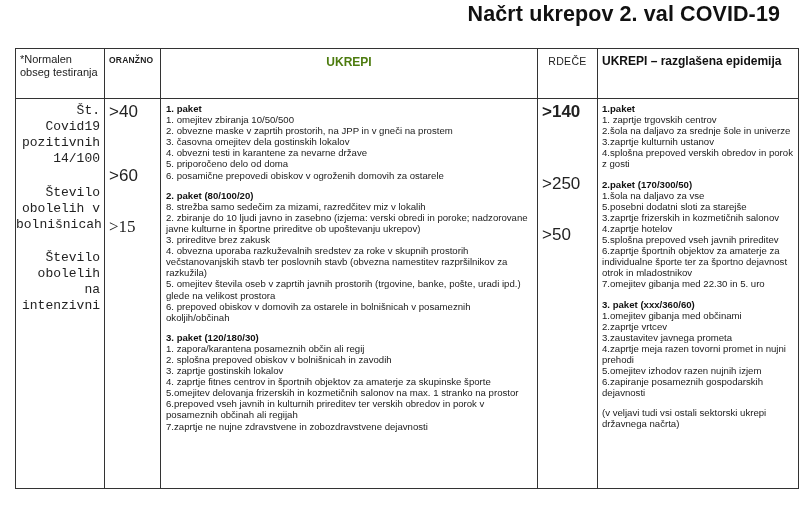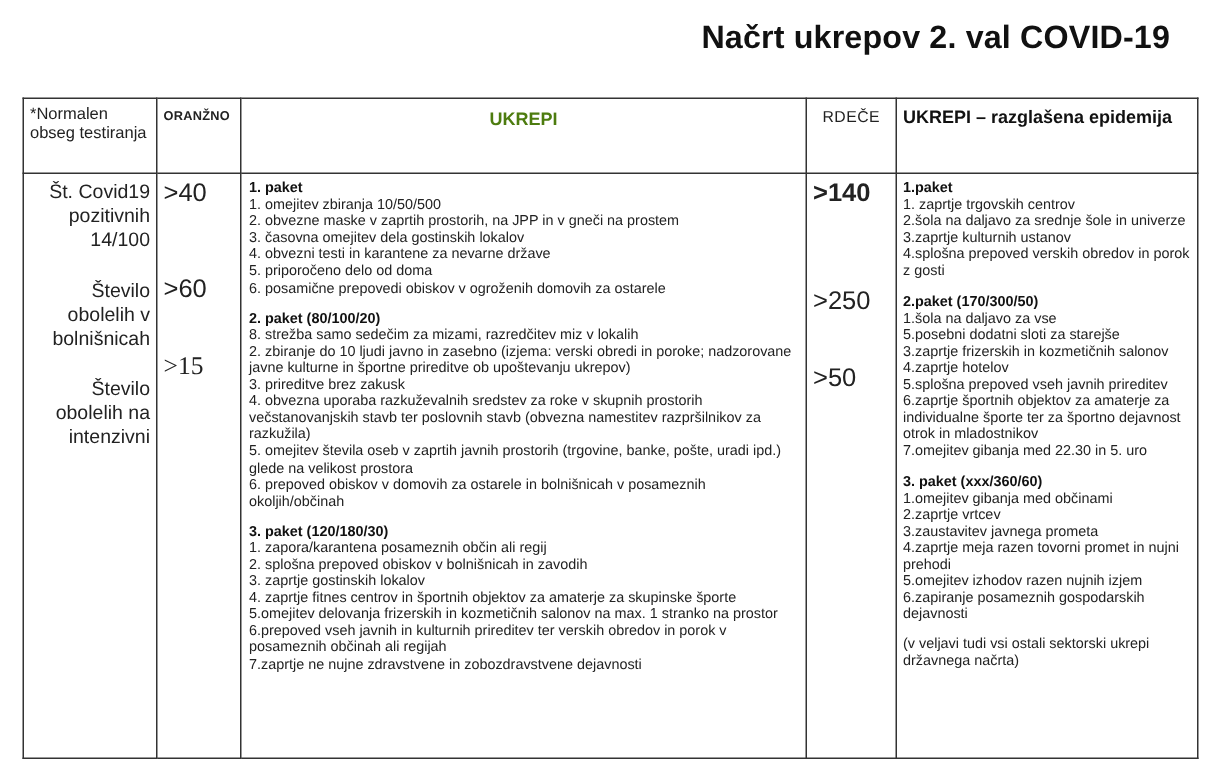--- a/index.html
+++ b/index.html
@@ -1,31 +1,31 @@
 <!DOCTYPE html>
 <html><head>
 <meta charset="utf-8">
 <style>
   html, body { margin: 0; padding: 0; background: #ffffff; }
   body { width: 810px; height: 511px; position: relative; overflow: hidden;
          font-family: "Liberation Sans", sans-serif; color: #1a1a1a; }
-  .title { position: absolute; right: 30px; top: 13px; font-size: 21.5px; font-weight: bold;
+  .title { position: absolute; right: 30px; top: 2px; font-size: 21.5px; font-weight: bold;
            color: #111; letter-spacing: 0.1px; margin-left: 12px; }
-  table.plan { position: absolute; left: 15px; top: 65px; border-collapse: collapse;
+  table.plan { position: absolute; left: 15px; top: 48px; border-collapse: collapse;
                table-layout: fixed; width: 783px; }
   table.plan td { border: 1.3px solid #333; vertical-align: top; padding: 0; }
   .c1 { width: 89px; } .c2 { width: 56px; } .c3 { width: 377px; } .c4 { width: 60px; } .c5 { width: 201px; }
   tr.head { height: 50px; }
   tr.body { height: 390px; }
   .h-norm { font-size: 11px; line-height: 13px; padding: 4px 0 0 4px !important; color: #222; }
   .h-small { font-size: 8.5px; font-weight: bold; padding: 6px 0 0 4px !important; color: #222; letter-spacing: 0.2px; }
   .h-ukrepi { font-size: 12px; font-weight: bold; text-align: center; padding-top: 6px !important; color: #4d7c0f; }
   .h-rdece { font-size: 10.5px; text-align: center; padding-top: 6px !important; color: #222; letter-spacing: 0.3px; }
   .h-epid { font-size: 12px; font-weight: bold; padding: 5px 0 0 4px !important; color: #111; }
-  .indicators { text-align: right; padding-right: 4px !important; font-size: 13px; line-height: 16px; color: #222; }
+  .indicators { text-align: right; padding-right: 4px !important; font-size: 13px; line-height: 16px; color: #222; font-family: Liberation Mono, monospace; }
   .ind { margin-top: 4px; }
   .ind + .ind { margin-top: 18px; }
   .ind + .ind + .ind { margin-top: 17px; }
   .thresholds { font-size: 17px; color: #222; padding-left: 4px !important; }
   .th-o1 { margin-top: 3px; } .th-o2 { margin-top: 44px; } .th-o3 { margin-top: 31px; font-family: Liberation Serif, serif; }
   .th-r1 { margin-top: 3px; font-weight: bold; } .th-r2 { margin-top: 52px; } .th-r3 { margin-top: 31px; }
   .measures { font-size: 9.6px; line-height: 11.1px; padding: 4px 4px 0 5px !important; color: #222; }
   .measures-right { font-size: 9.6px; line-height: 11.1px; padding: 4px 4px 0 4px !important; color: #222; }
   .pkg { margin-bottom: 9px; }
   .pkg-title { font-weight: bold; color: #111; }

